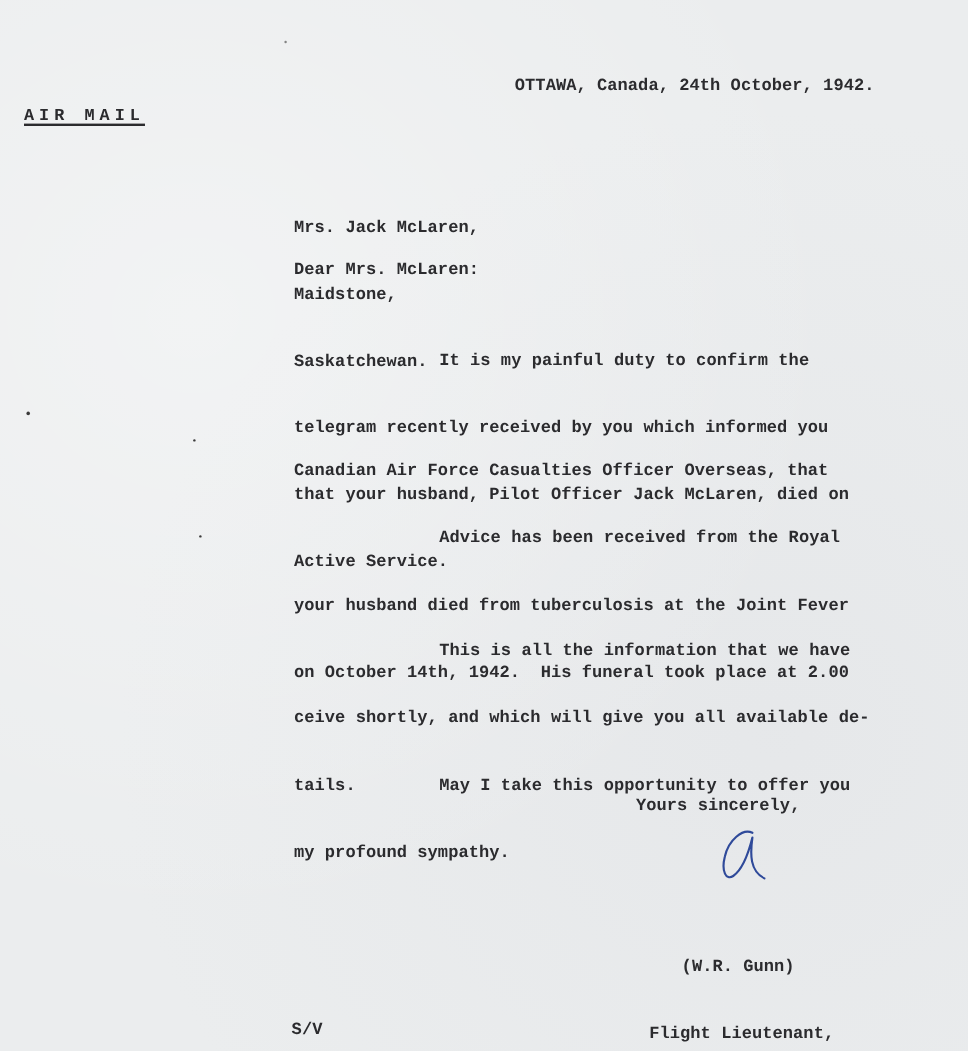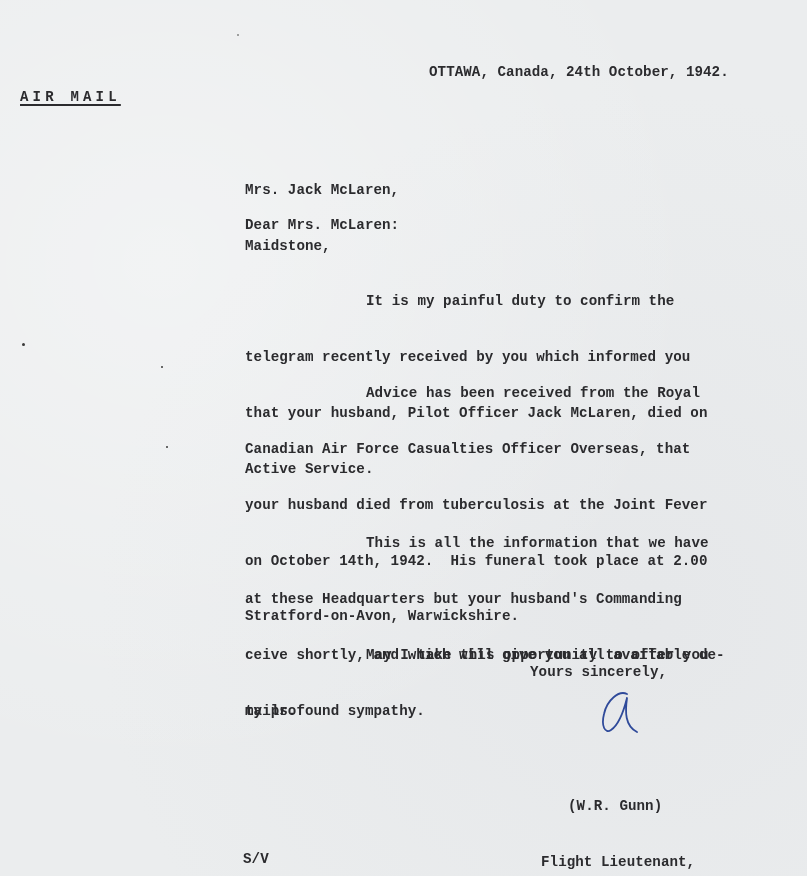--- a/index.html
+++ b/index.html
@@ -79,42 +79,41 @@
   <span class="speck" style="left:166px;top:446px;width:2px;height:2px;"></span>
   <span class="speck" style="left:237px;top:34px;width:2px;height:2px;opacity:.6"></span>
 
   <div class="t airmail">AIR MAIL</div>
 
   <div class="t dateline">OTTAWA, Canada, 24th October, 1942.</div>
 
   <div class="t addr">
     <span class="line">Mrs. Jack McLaren,</span>
     <span class="line">Maidstone,</span>
+    <span class="line">Saskatchewan.</span>
   </div>
 
   <div class="t salutation">Dear Mrs. McLaren:</div>
 
   <div class="t para p1">
     <span class="line indent">It is my painful duty to confirm the</span>
     <span class="line">telegram recently received by you which informed you</span>
     <span class="line">that your husband, Pilot Officer Jack McLaren, died on</span>
     <span class="line">Active Service.</span>
   </div>
 
   <div class="t para p2">
+    <span class="line">Canadian Air Force Casualties Officer Overseas, that</span>
     <span class="line indent">Advice has been received from the Royal</span>
-    <span class="line">Canadian Air Force Casualties Officer Overseas, that</span>
     <span class="line">your husband died from tuberculosis at the Joint Fever</span>
     <span class="line">on October 14th, 1942.  His funeral took place at 2.00</span>
-    <span class="line">Stratford-on-Avon, Warwickshire.</span>
   </div>
 
   <div class="t para p3">
     <span class="line indent">This is all the information that we have</span>
-    <span class="line">at these Headquarters but your husband's Commanding</span>
     <span class="line">ceive shortly, and which will give you all available de-</span>
     <span class="line">tails.</span>
   </div>
 
   <div class="t para p4">
     <span class="line indent">May I take this opportunity to offer you</span>
     <span class="line">my profound sympathy.</span>
   </div>
 
   <div class="t closing">Yours sincerely,</div>

